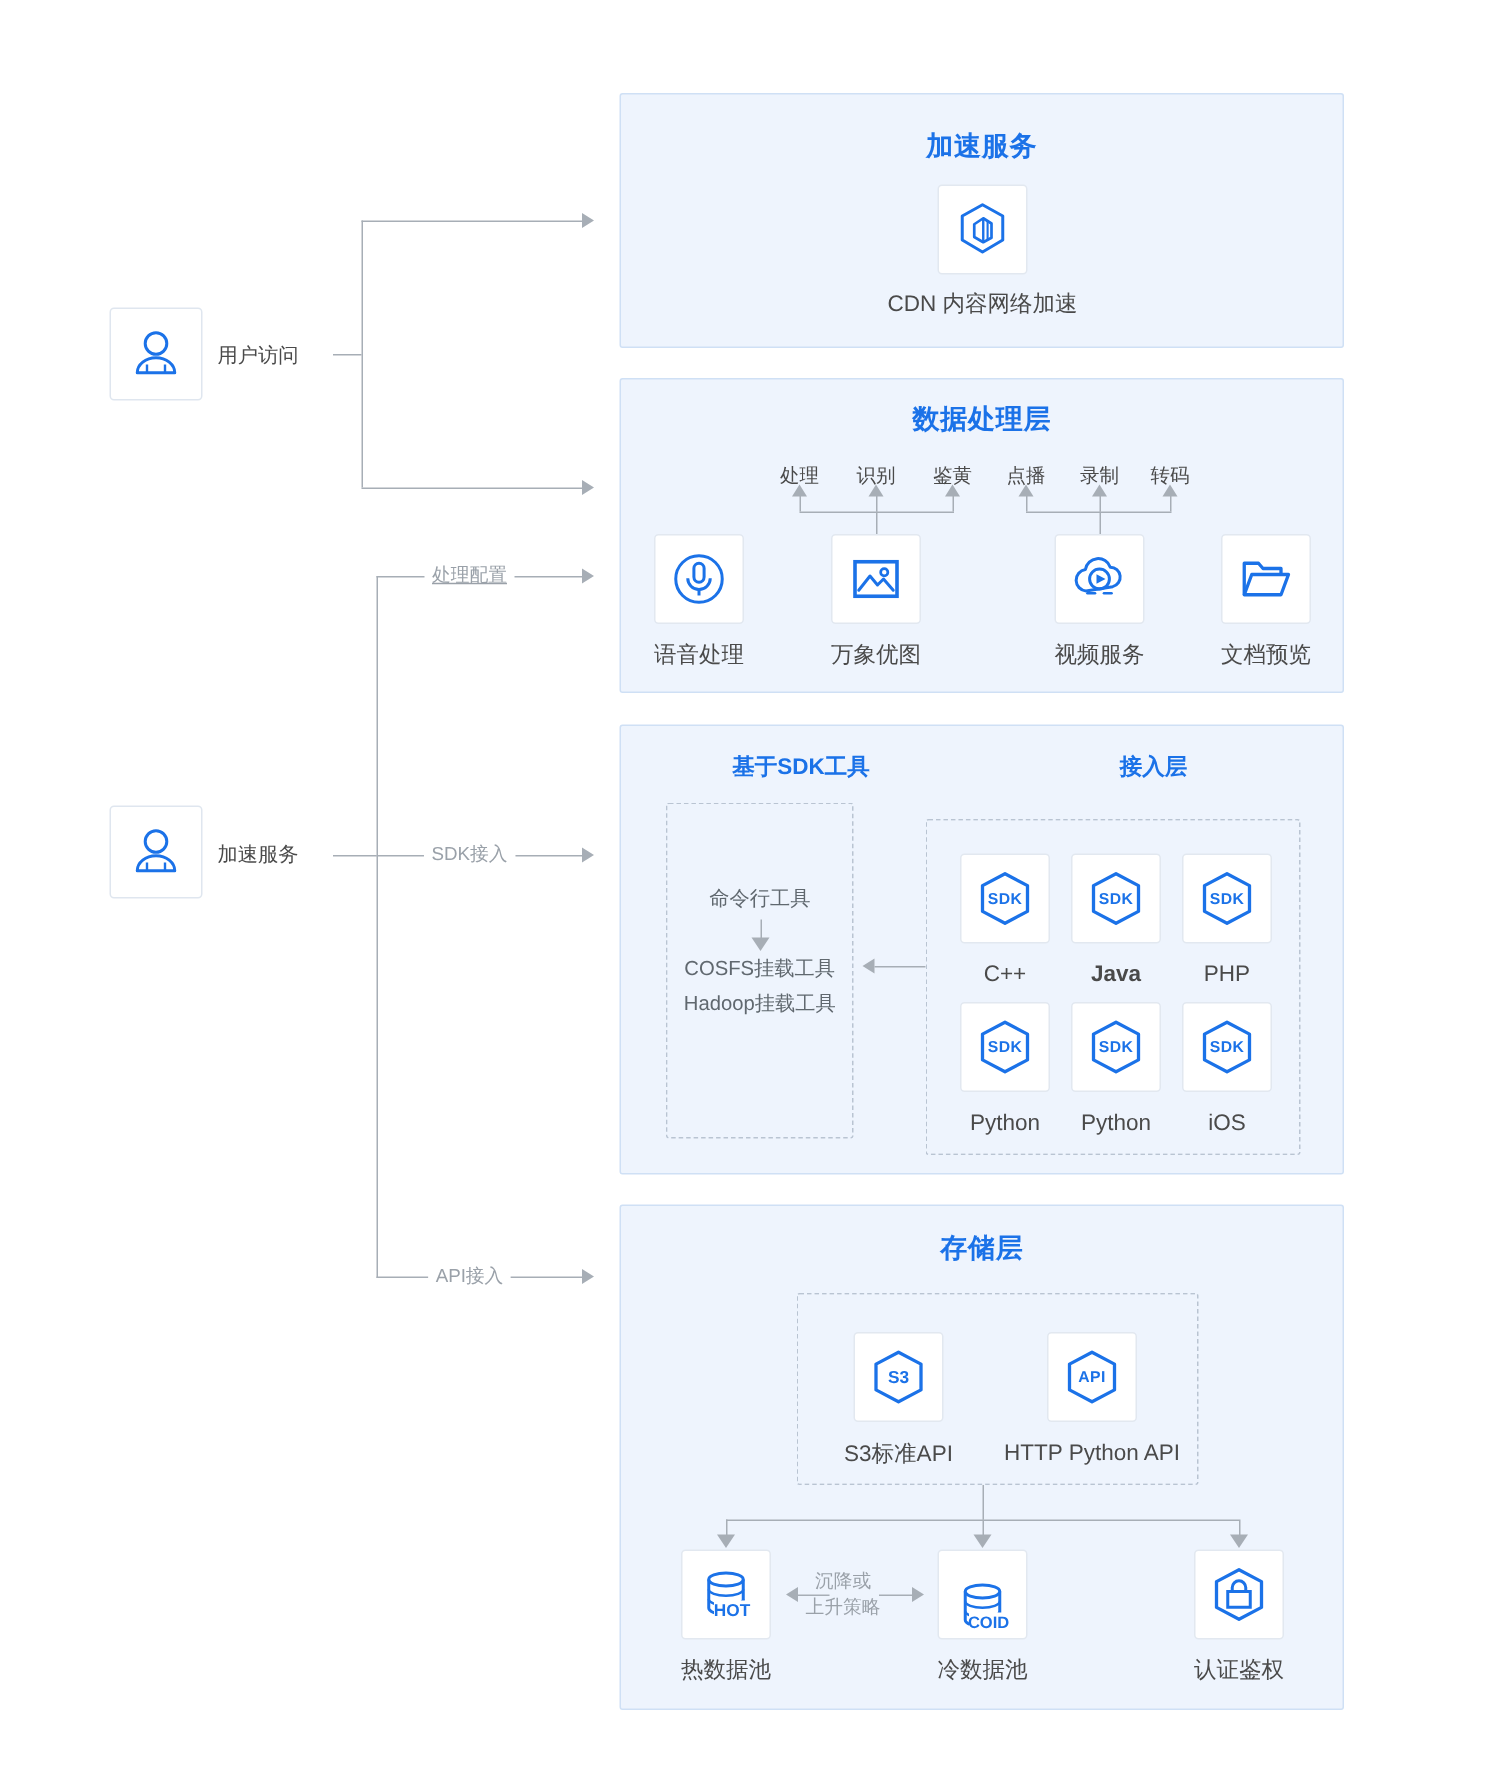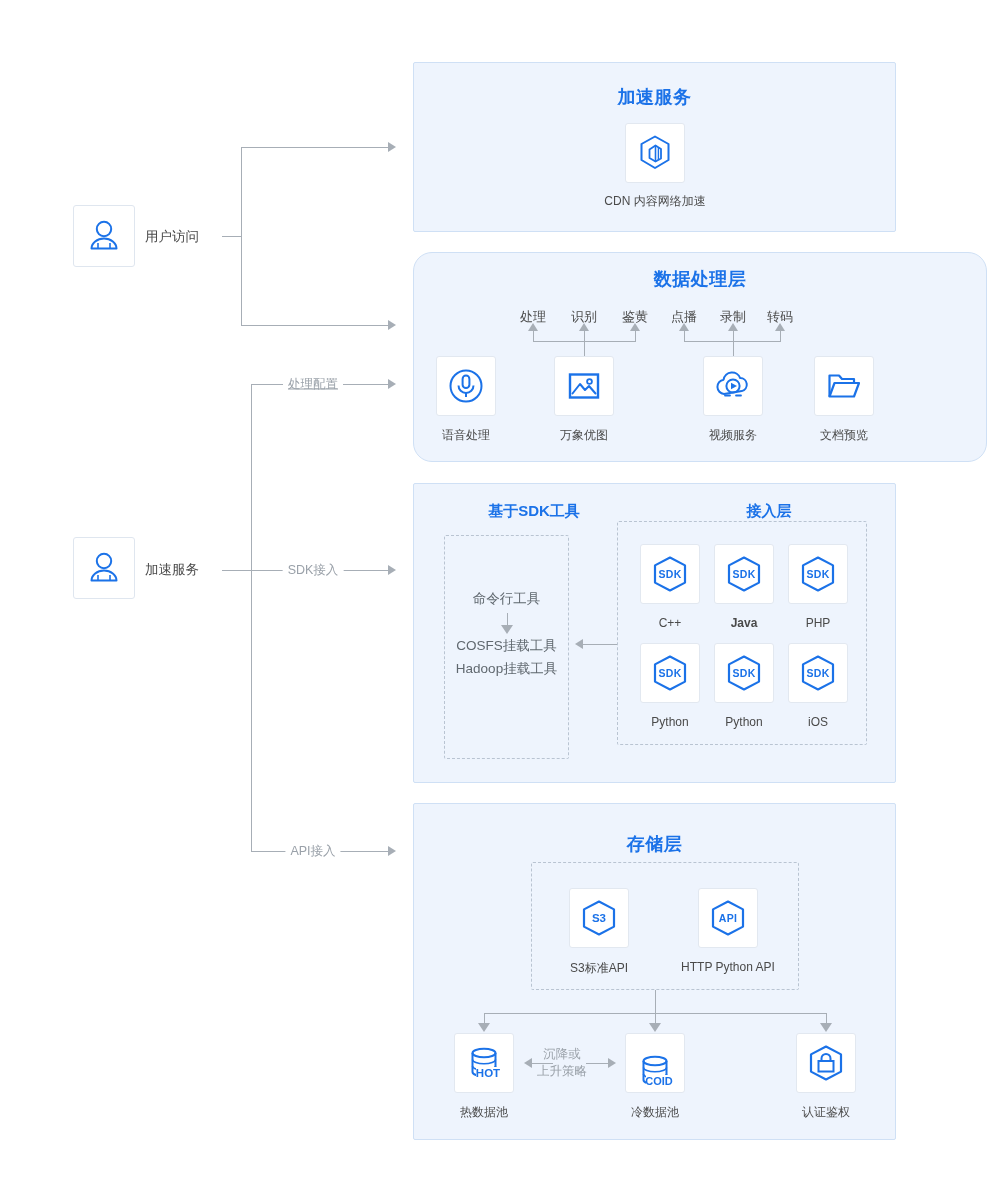--- a/index.html
+++ b/index.html
@@ -48,21 +48,21 @@
     border: 1px solid #e2e8f0;
     border-radius: 3px;
     display: flex;
     align-items: center;
     justify-content: center;
   }
   .tile svg { display: block; }
 
   .cap {
     position: absolute;
-    font-size: 12px;
+    font-size: 15px;
     color: #4a4a4a;
     text-align: center;
     white-space: nowrap;
     transform: translateX(-50%);
   }
 
   
   .userbox {
     position: absolute;
     width: 62px; height: 62px;
@@ -204,21 +204,21 @@
       <svg width="40" height="40" viewBox="0 0 40 40">
         <path d="M20 3.5 L33.5 11 L33.5 27 L20 35 L6.5 27 L6.5 11 Z" fill="none" stroke="#1b72e8" stroke-width="2" stroke-linejoin="round"></path>
         <path d="M14.5 16.5 L20.5 12.5 L26 16 L26 25.5 L20.5 28.5 L14.5 25 Z" fill="none" stroke="#1b72e8" stroke-width="1.8" stroke-linejoin="round"></path>
         <line x1="20.5" y1="12.5" x2="20.5" y2="28.5" stroke="#1b72e8" stroke-width="1.6"></line>
         <line x1="23.4" y1="14.3" x2="23.4" y2="27" stroke="#1b72e8" stroke-width="1.4"></line>
       </svg>
     </div>
     <div class="cap" style="left:241px; top:130px;">CDN 内容网络加速</div>
   </div>
 
-  <div class="panel" style="left:413px; top:252px; width:574px; height:210px;border-radius:19px;">
+  <div class="panel" style="left:413px; top:252px; width:483px; height:210px;">
     <div class="panel-title" style="top:14px;">数据处理层</div>
 
     <div class="branch-label" style="left:119px; top:55px;">处理</div>
     <div class="branch-label" style="left:170px; top:55px;">识别</div>
     <div class="branch-label" style="left:221px; top:55px;">鉴黄</div>
     <div class="branch-label" style="left:270px; top:55px;">点播</div>
     <div class="branch-label" style="left:319px; top:55px;">录制</div>
     <div class="branch-label" style="left:366px; top:55px;">转码</div>
 
     <div class="line-h" style="left:119px; top:88px; width:103px;"></div>
@@ -287,21 +287,21 @@
 
       <div class="line-v" style="left:62px; top:77px; height:15px;"></div>
       <div class="arrow-d" style="left:56px; top:89px;"></div>
       <div class="tool-text" style="top:101px;">COSFS挂载工具</div>
       <div class="tool-text" style="top:124px;">Hadoop挂载工具</div>
     </div>
 
     <div class="line-h" style="left:169px; top:160px; width:34px;"></div>
     <div class="arrow-l" style="left:161px; top:155px;"></div>
 
-    <div class="dashed" style="left:203px; top:37px; width:250px; height:224px;padding-left:19px;">
+    <div class="dashed" style="left:203px; top:62px; width:250px; height:224px;padding-left:19px;">
 
       <div class="tile" style="left:22px; top:22px;">
         <svg width="42" height="42" viewBox="0 0 42 42">
           <path d="M21 4.5 L36 12.4 L36 29.6 L21 37.5 L6 29.6 L6 12.4 Z" fill="none" stroke="#1b72e8" stroke-width="2.2" stroke-linejoin="round"></path>
           <rect x="11" y="15" width="20" height="12" fill="#ffffff" stroke="none"></rect>
           <text x="21" y="24.6" text-anchor="middle" font-family="'Liberation Sans',sans-serif" font-size="10.5" font-weight="bold" fill="#1b72e8" letter-spacing="0.3">SDK</text>
         </svg>
       </div>
       <div class="cap" style="left:52px; top:94px;">C++</div>
 
@@ -346,21 +346,21 @@
           <path d="M21 4.5 L36 12.4 L36 29.6 L21 37.5 L6 29.6 L6 12.4 Z" fill="none" stroke="#1b72e8" stroke-width="2.2" stroke-linejoin="round"></path>
           <rect x="11" y="15" width="20" height="12" fill="#ffffff" stroke="none"></rect>
           <text x="21" y="24.6" text-anchor="middle" font-family="'Liberation Sans',sans-serif" font-size="10.5" font-weight="bold" fill="#1b72e8" letter-spacing="0.3">SDK</text>
         </svg>
       </div>
       <div class="cap" style="left:200px; top:193px;">iOS</div>
     </div>
   </div>
 
   <div class="panel" style="left:413px; top:803px; width:483px; height:337px;">
-    <div class="panel-title" style="top:28px;">存储层</div>
+    <div class="panel-title" style="top:16px;">存储层</div>
 
     <div class="dashed" style="left:117px; top:58px; width:268px; height:128px;">
       <div class="tile" style="left:37px; top:25px;">
         <svg width="42" height="42" viewBox="0 0 42 42">
           <path d="M21 4.5 L36 12.4 L36 29.6 L21 37.5 L6 29.6 L6 12.4 Z" fill="none" stroke="#1b72e8" stroke-width="2.2" stroke-linejoin="round"></path>
           <rect x="12" y="15" width="18" height="12" fill="#ffffff" stroke="none"></rect>
           <text x="21" y="24.8" text-anchor="middle" font-family="'Liberation Sans',sans-serif" font-size="11.5" font-weight="bold" fill="#1b72e8">S3</text>
         </svg>
       </div>
       <div class="cap" style="left:67px; top:97px;">S3标准API</div>

